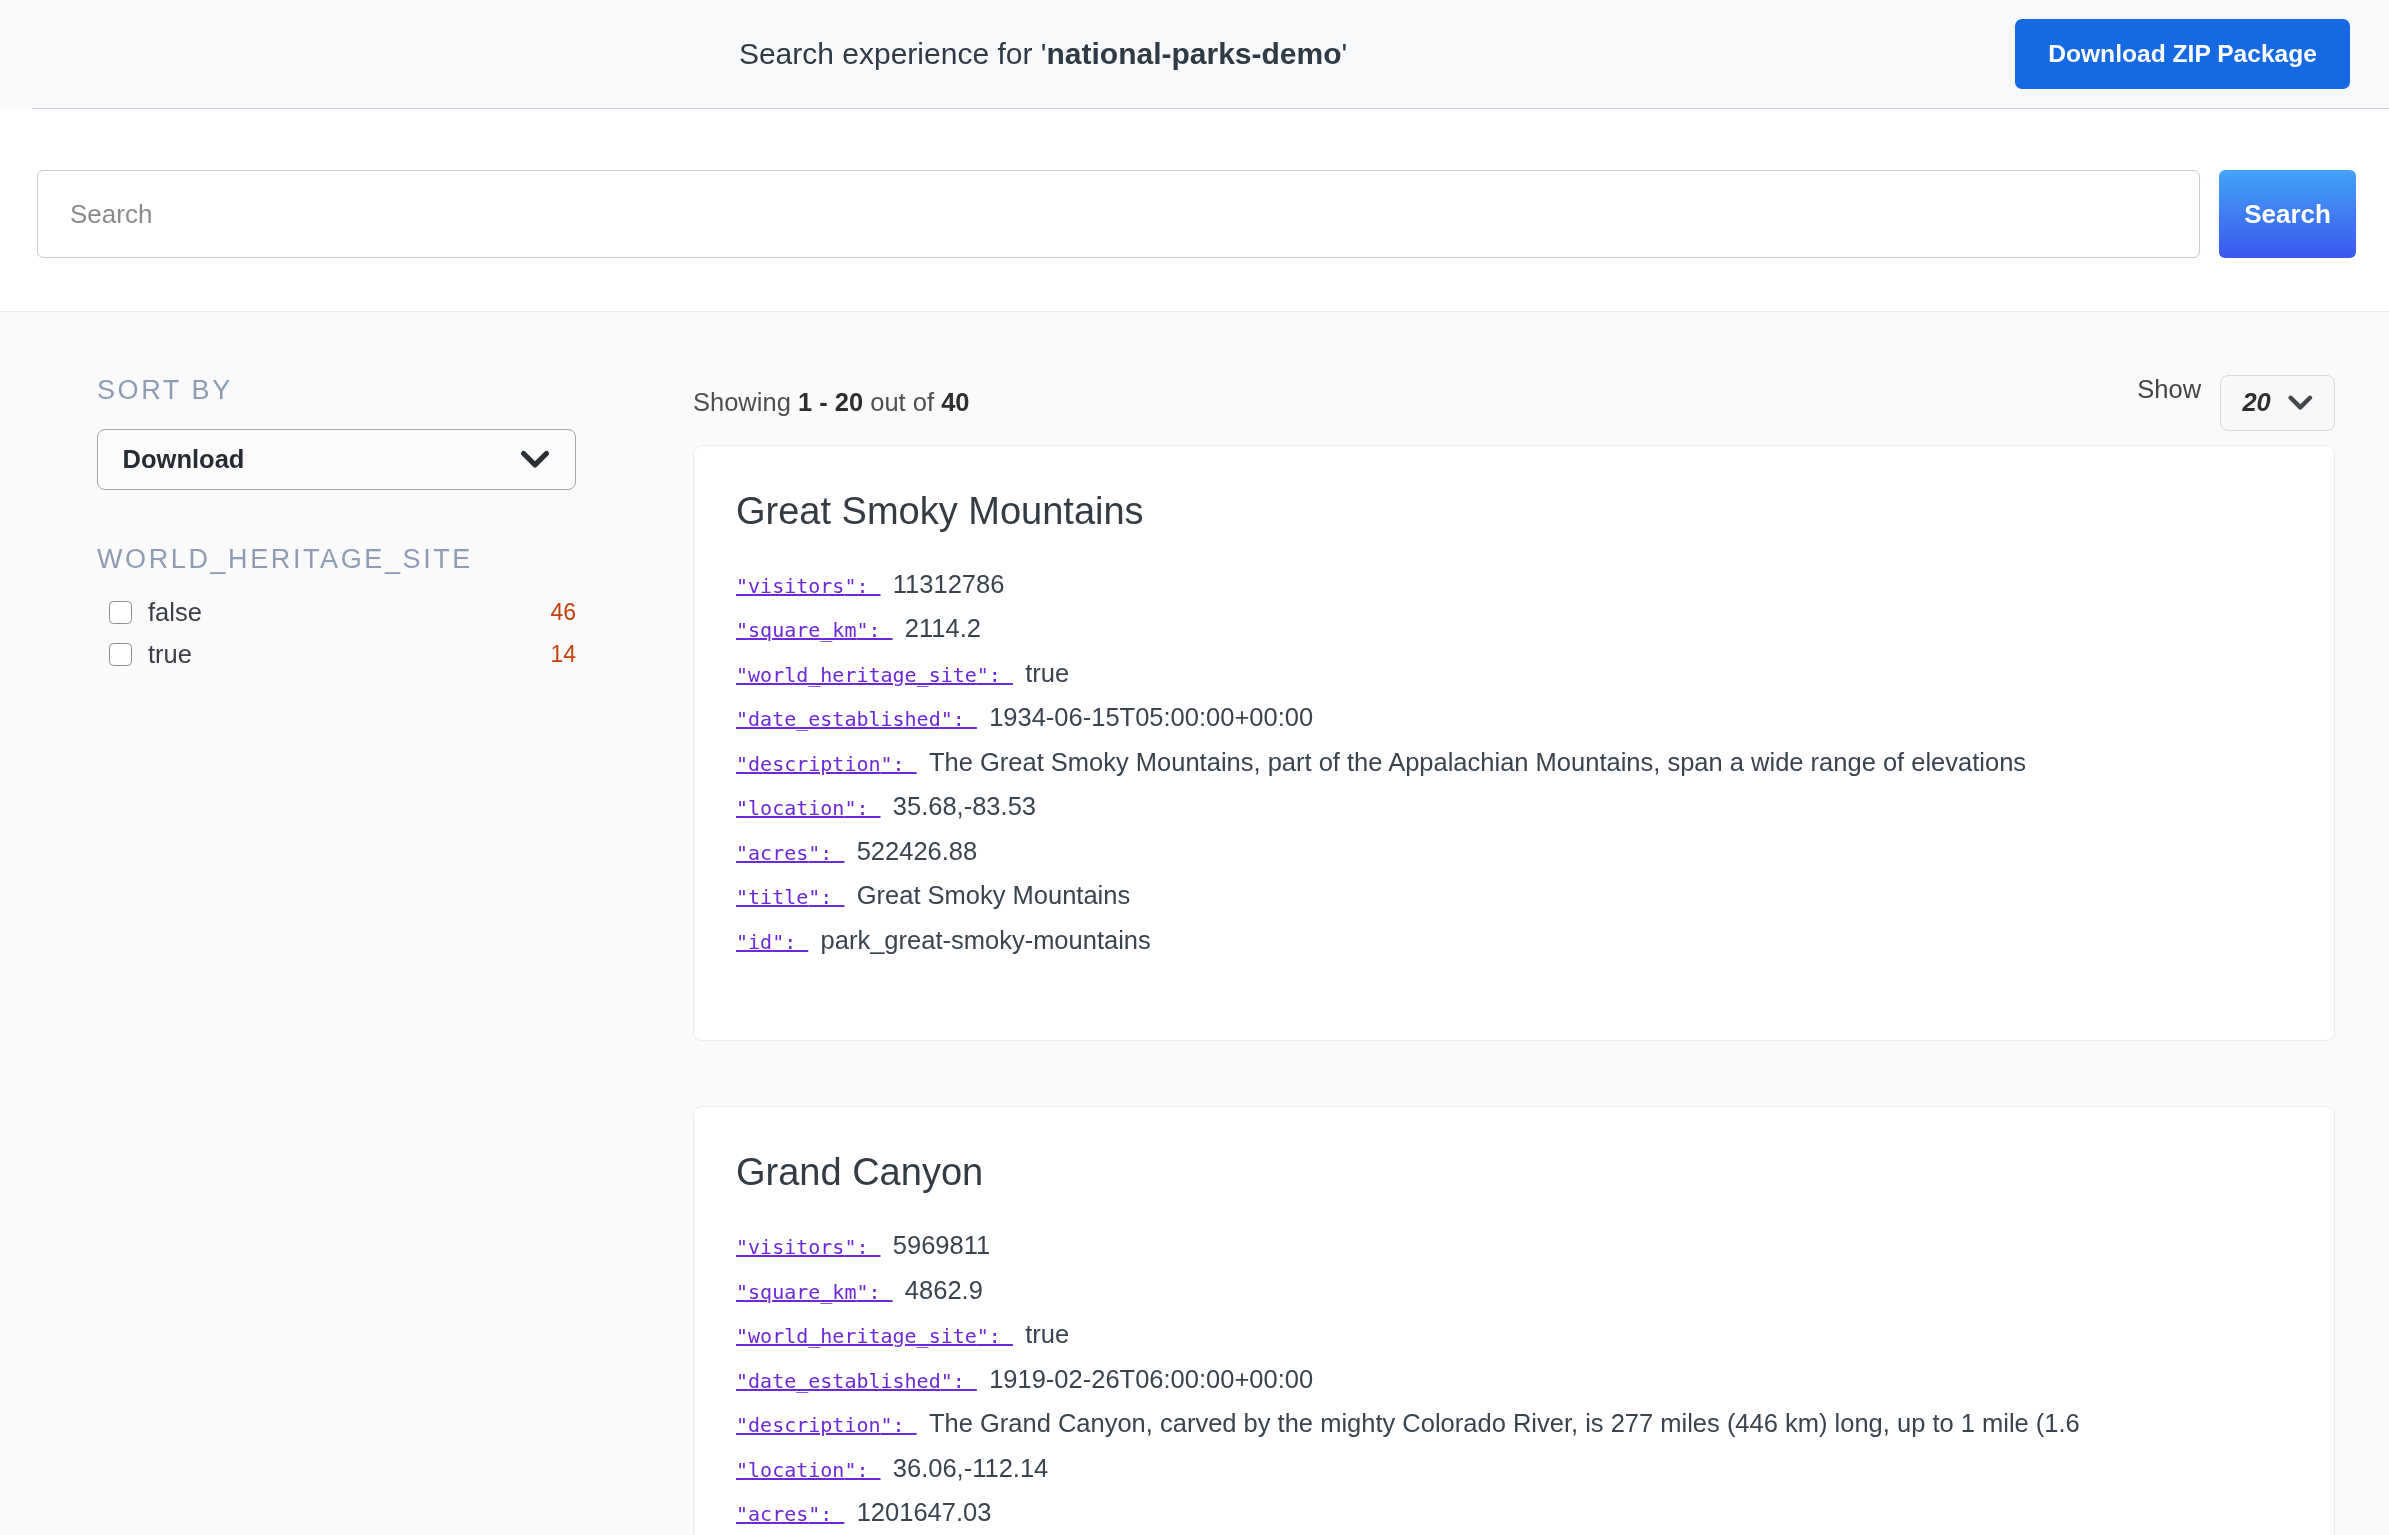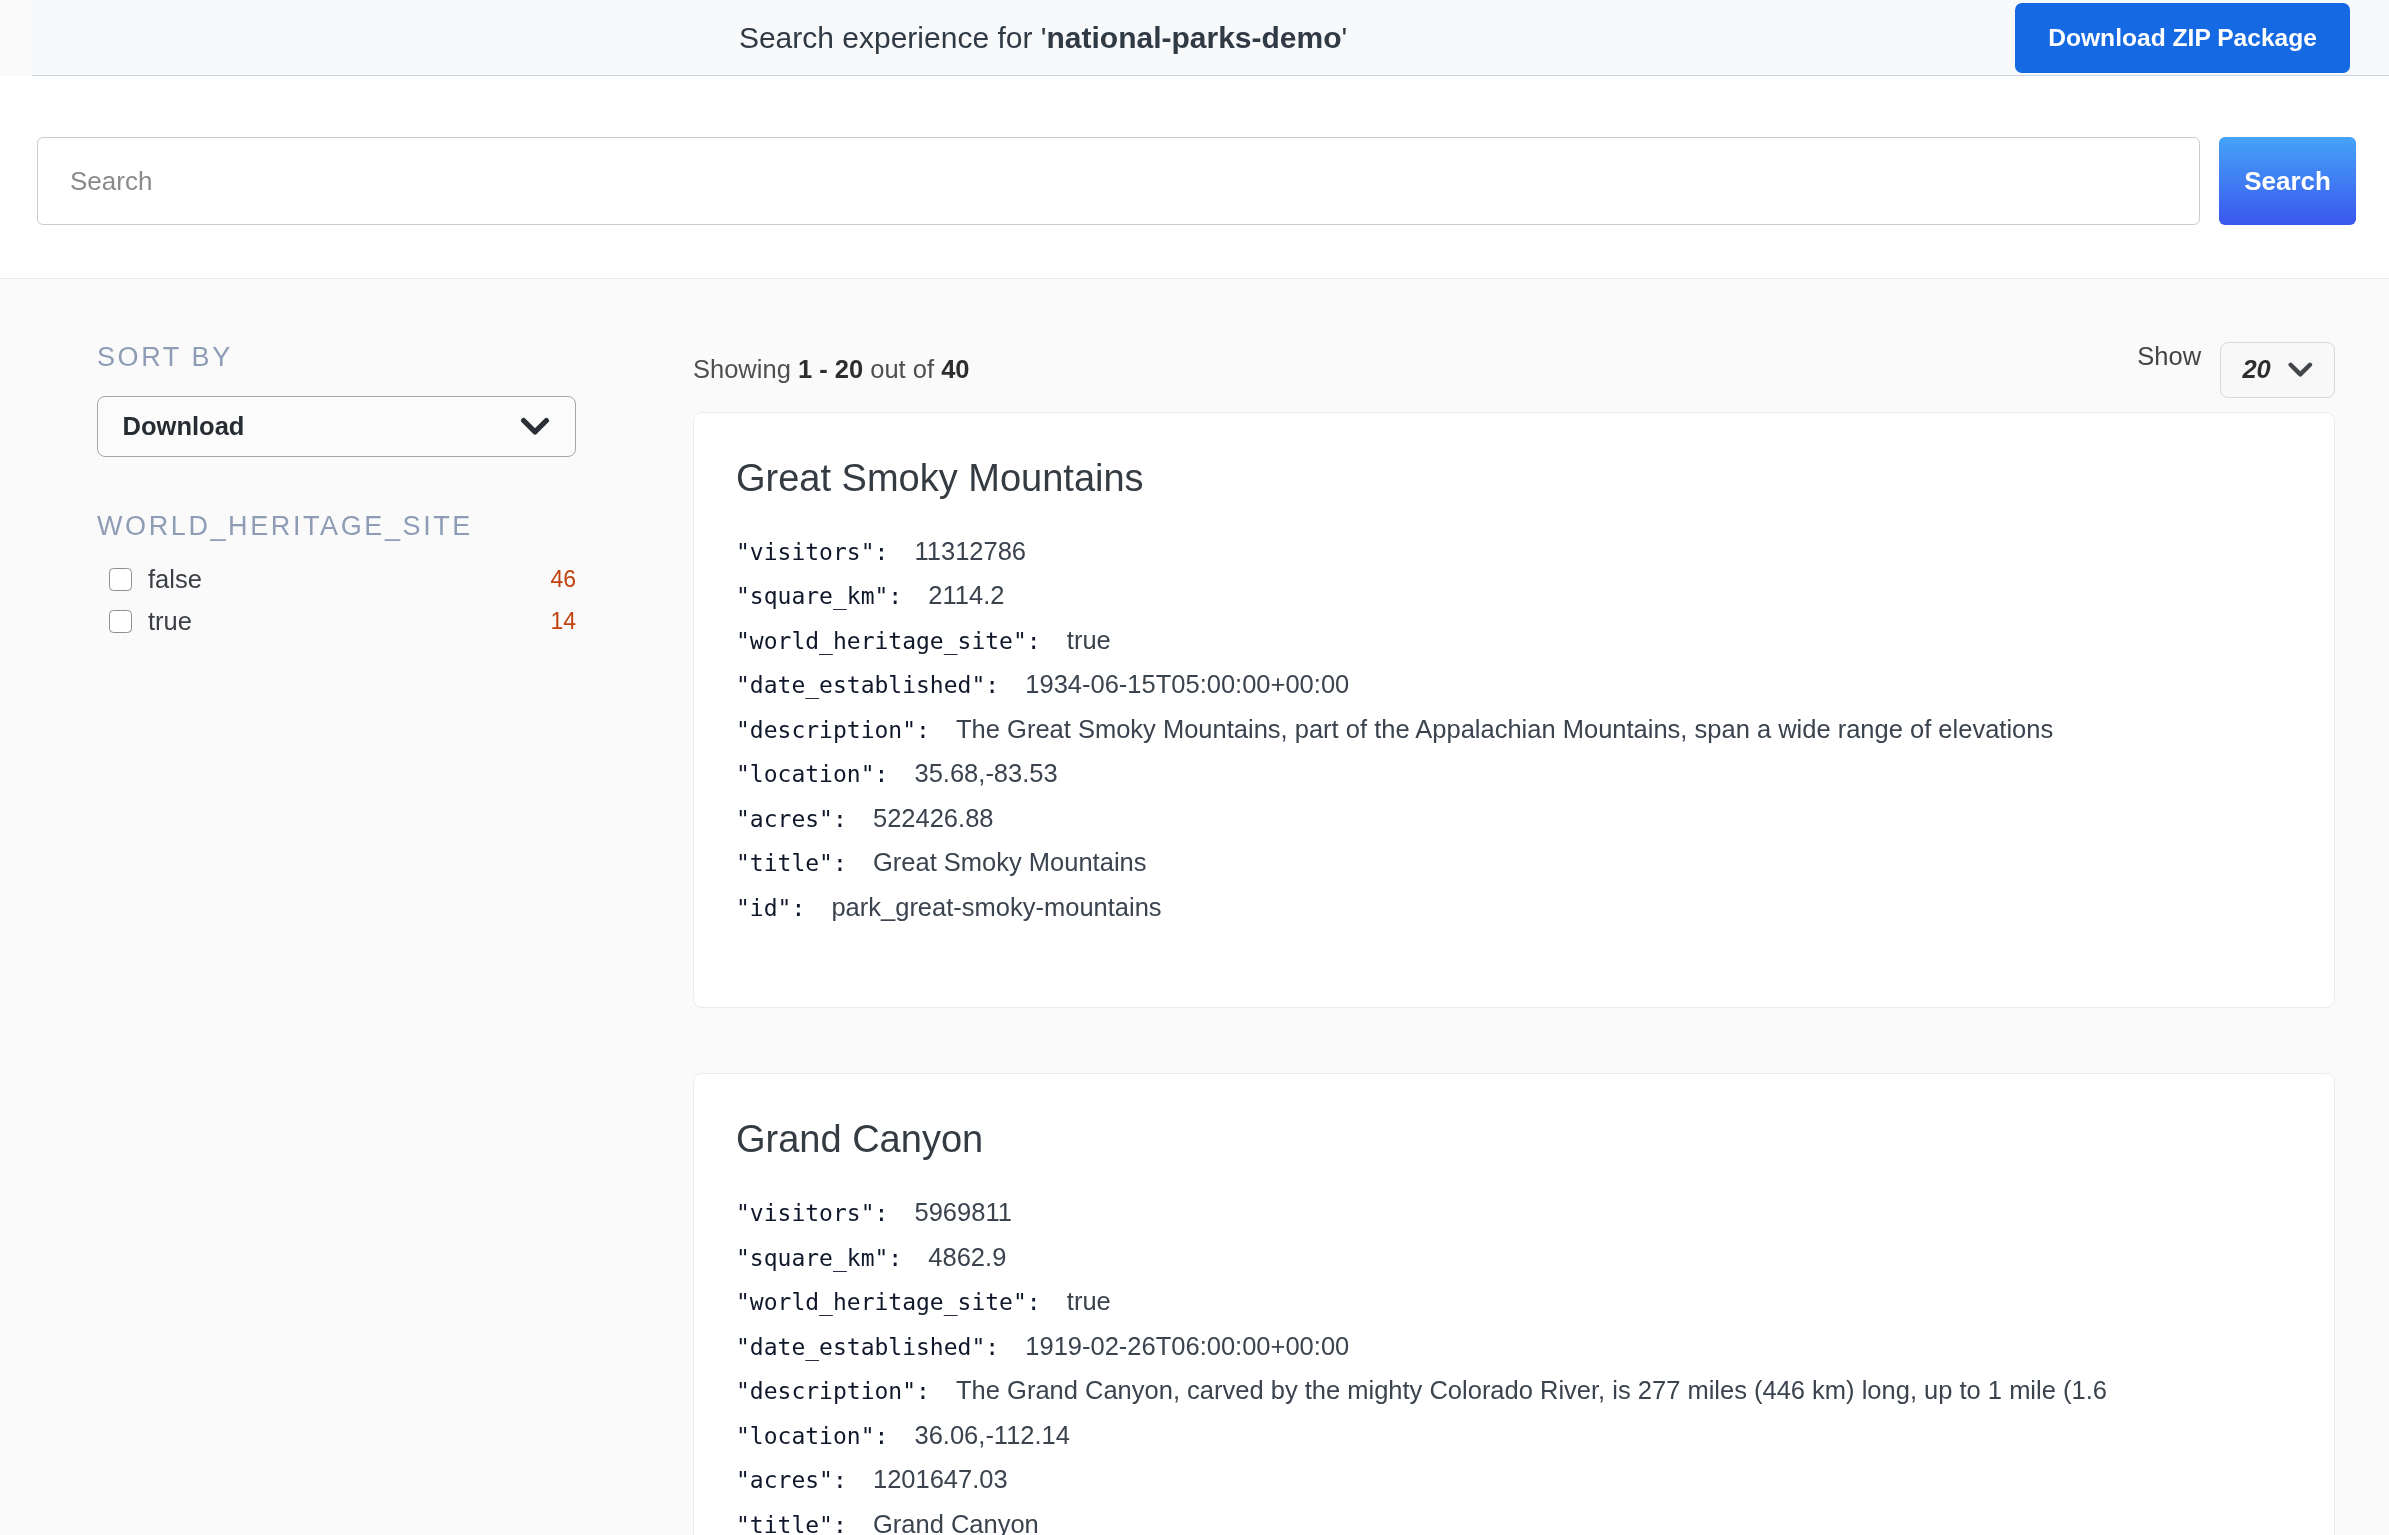--- a/index.html
+++ b/index.html
@@ -5,21 +5,21 @@
   * { margin: 0; padding: 0; box-sizing: border-box; }
   html, body {
     width: 2389px; height: 1536px;
     overflow: hidden;
     background: #fafafa;
     font-family: "Liberation Sans", sans-serif;
   }
 
   
   .app-header {
-    height: 76px;
+    height: 109px;
     background: #f7f9fb;
     border-bottom: 1.8px solid #ccd3df;
     display: flex;
     align-items: center;
     padding: 0 39px;
     margin-left: 32px;
   }
   .app-title {
     flex: 1;
     text-align: center;
@@ -177,22 +177,23 @@
     margin-bottom: 39px;
   }
   .field {
     margin-bottom: 15px;
     line-height: 25.5px;
     white-space: nowrap;
     overflow: hidden;
   }
   .field-key {
     font-family: "DejaVu Sans Mono", "Liberation Mono", monospace;
-    font-size: 23px;
-    color: #0f172a;
+    font-size: 20px;
+    color: #6d28d9;
+    text-decoration: underline;
   }
   .field-key::before { content: '"'; }
   .field-key::after { content: '": '; }
   .field-value {
     font-size: 25.5px;
     color: #3a434e;
     margin-left: 12.3px;
   }
 </style>
 </head>

